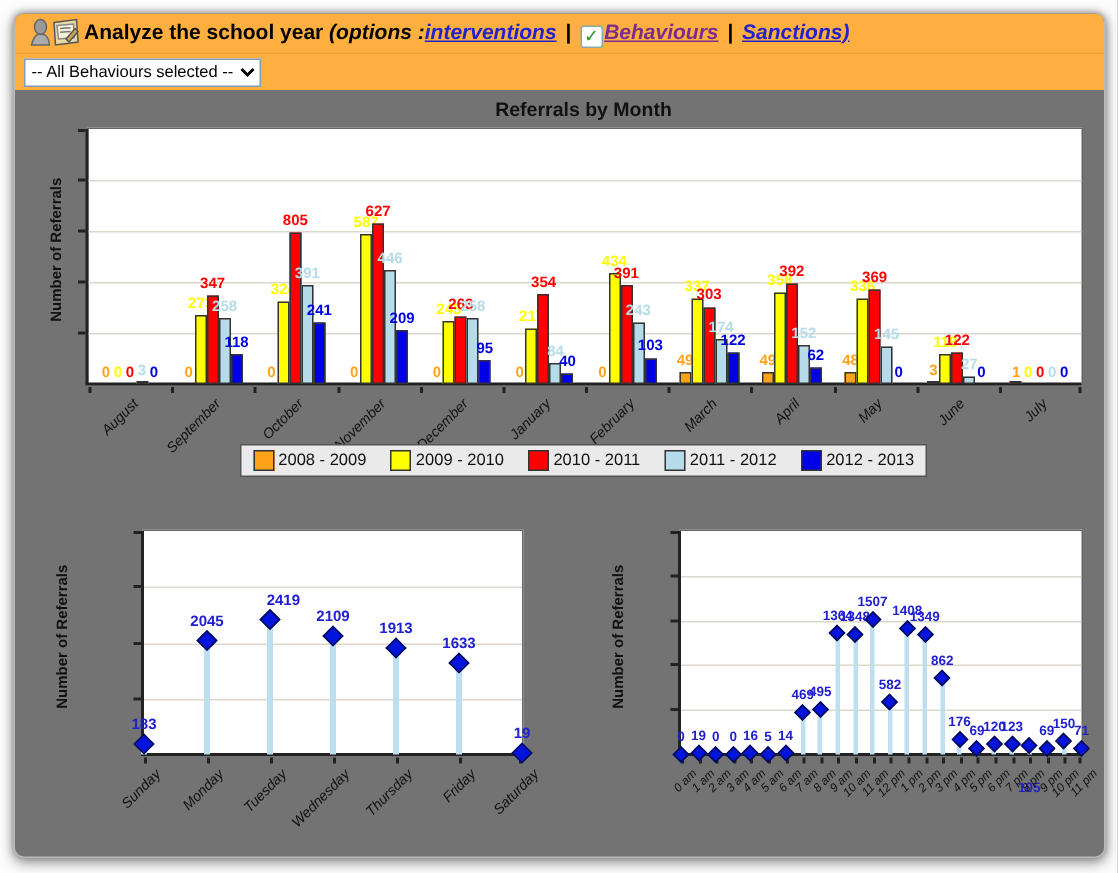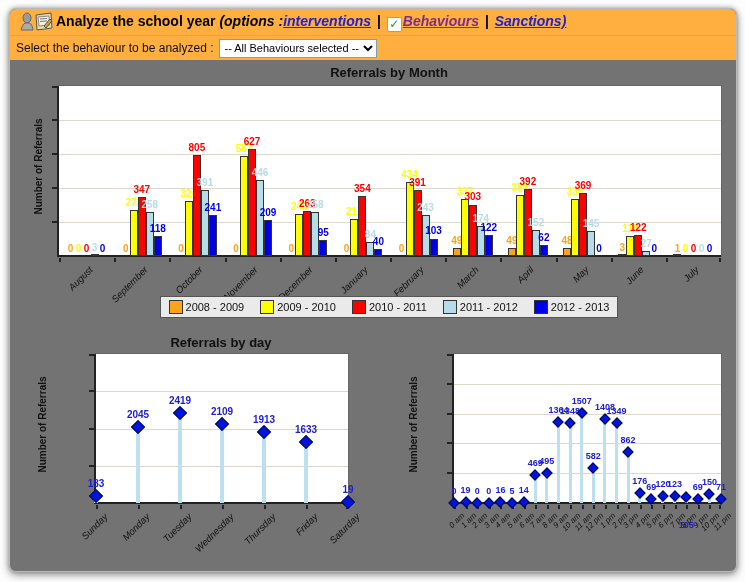--- a/index.html
+++ b/index.html
@@ -69,21 +69,20 @@
       <span class="hdr-title">
         <span>Analyze the school year </span><span class="opt">(options :</span><a class="hlink">interventions</a>
         <span class="sep">|</span>
         <span class="checkbox">✓</span><a class="hlink visited">Behaviours</a>
         <span class="sep">|</span>
         <a class="hlink">Sanctions)</a>
       </span>
     </div>
 
     <div class="filterbar">
-      <span class="filter-label">Select the behaviour to be analyzed :</span>
       <select id="behaviour-select"><option>-- All Behaviours selected --</option></select>
     </div>
 
     <div class="chart-title" style="left:48px;top:56px;width:662px;">Referrals by Month</div>
     <div class="ylabel" style="left:-47px;top:152px;width:150px;">Number of Referrals</div>
     <div class="plot" id="month-plot" style="left:48px;top:76px;width:662px;height:170px;">
       <div class="axisL"></div>
       <div class="axisB"></div>
     <div class="grid" style="top: 136px;"></div>
         <div class="ytick" style="top: 135px;"></div>
@@ -242,21 +241,20 @@
             <span class="swatch" style="background: rgb(182, 220, 234);"></span>
             <span>2011 - 2012</span>
           </div>
           <div class="item">
             <span class="swatch" style="background: rgb(0, 0, 230);"></span>
             <span>2012 - 2013</span>
           </div>
         </div>
     </div>
 
-    <div class="chart-title" style="left:85px;top:326px;width:252px;">Referrals by day</div>
     <div class="ylabel" style="left:-43px;top:410px;width:150px;">Number of Referrals</div>
     <div class="plot" id="day-plot" style="left:85px;top:344px;width:252px;height:149px;">
       <div class="axisL"></div>
       <div class="axisB"></div>
     <div class="grid" style="top: 111.75px;"></div>
         <div class="ytick" style="top: 110.75px;"></div>
         <div class="grid" style="top: 74.5px;"></div>
         <div class="ytick" style="top: 73.5px;"></div>
         <div class="grid" style="top: 37.25px;"></div>
         <div class="ytick" style="top: 36.25px;"></div>
@@ -267,21 +265,21 @@
         <div class="dlabel" style="left: -20px; top: 124.183px; width: 40px; font-size: 10px;">183</div>
         <div class="cat-label" style="left: -54px; top: 157px; width: 60px; font-size: 9.5px;">Sunday</div>
         <div class="xtick" style="left: 42px;"></div>
         <div class="stem" style="left: 40px; top: 72.8238px; width: 4px; height: 76.1762px;"></div>
         <div class="diamond" style="left: 37px; top: 67.8238px; width: 10px; height: 10px;"></div>
         <div class="dlabel" style="left: 22px; top: 54.8237px; width: 40px; font-size: 10px;">2045</div>
         <div class="cat-label" style="left: -12px; top: 157px; width: 60px; font-size: 9.5px;">Monday</div>
         <div class="xtick" style="left: 84px;"></div>
         <div class="stem" style="left: 82px; top: 58.8922px; width: 4px; height: 90.1077px;"></div>
         <div class="diamond" style="left: 79px; top: 53.8922px; width: 10px; height: 10px;"></div>
-        <div class="dlabel" style="left: 64px; top: 40.8922px; width: 40px; font-size: 10px;">2419</div>
+        <div class="dlabel" style="left: 64px; top: 40.8922px; width: 40px; font-size: 10px; text-align: right;">2419</div>
         <div class="cat-label" style="left: 30px; top: 157px; width: 60px; font-size: 9.5px;">Tuesday</div>
         <div class="xtick" style="left: 126px;"></div>
         <div class="stem" style="left: 124px; top: 70.4398px; width: 4px; height: 78.5602px;"></div>
         <div class="diamond" style="left: 121px; top: 65.4398px; width: 10px; height: 10px;"></div>
         <div class="dlabel" style="left: 106px; top: 52.4397px; width: 40px; font-size: 10px;">2109</div>
         <div class="cat-label" style="left: 72px; top: 157px; width: 60px; font-size: 9.5px;">Wednesday</div>
         <div class="xtick" style="left: 168px;"></div>
         <div class="stem" style="left: 166px; top: 77.7408px; width: 4px; height: 71.2592px;"></div>
         <div class="diamond" style="left: 163px; top: 72.7408px; width: 10px; height: 10px;"></div>
         <div class="dlabel" style="left: 148px; top: 59.7407px; width: 40px; font-size: 10px;">1913</div>

